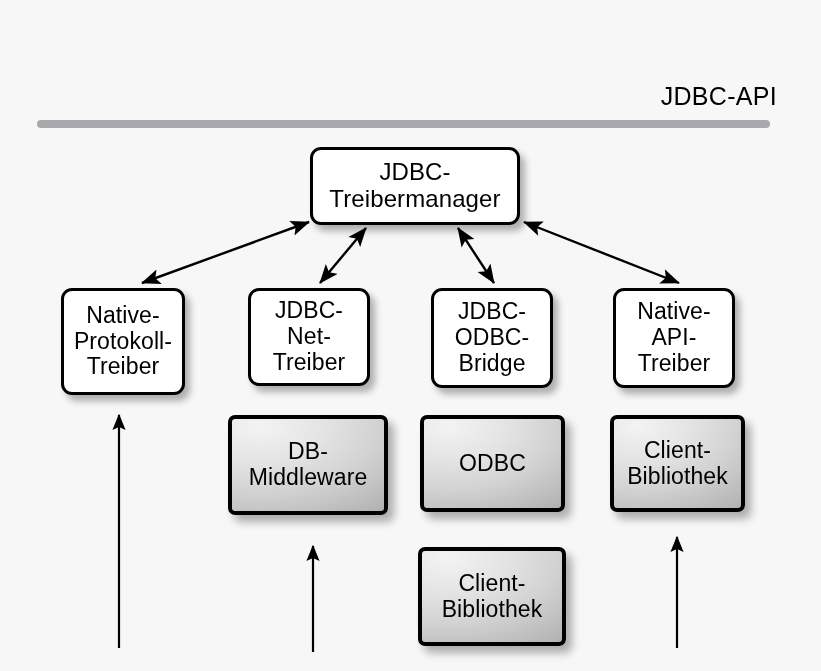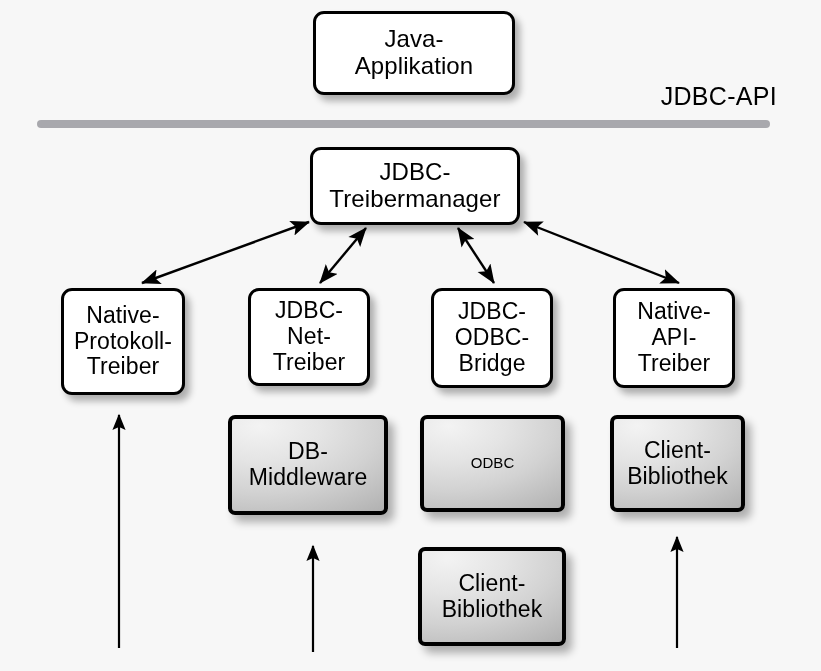--- a/index.html
+++ b/index.html
@@ -61,21 +61,21 @@
   
   #box-java-applikation      { left: 313px; top: 11px;  width: 202px; height: 84px;  font-size: 24px; }
   #box-jdbc-treibermanager   { left: 310px; top: 147px; width: 210px; height: 78px;  font-size: 24px; }
 
   #box-native-protokoll-treiber { left: 61px;  top: 288px; width: 124px; height: 107px; font-size: 23px; }
   #box-jdbc-net-treiber         { left: 248px; top: 288px; width: 122px; height: 98px;  font-size: 23px; }
   #box-jdbc-odbc-bridge         { left: 431px; top: 288px; width: 122px; height: 100px; font-size: 23px; }
   #box-native-api-treiber       { left: 613px; top: 288px; width: 122px; height: 100px; font-size: 23px; }
 
   #box-db-middleware        { left: 228px; top: 415px; width: 160px; height: 100px; font-size: 23px; }
-  #box-odbc                 { left: 420px; top: 415px; width: 145px; height: 97px;  font-size: 15px; text-align: center; }
+  #box-odbc                 { left: 420px; top: 415px; width: 145px; height: 97px;  font-size: 23px; text-align: center; }
   #box-client-bibliothek-1  { left: 610px; top: 415px; width: 135px; height: 97px;  font-size: 23px; }
   #box-client-bibliothek-2  { left: 418px; top: 547px; width: 148px; height: 99px;  font-size: 23px; }
 
   
   #jdbc-api-label {
     position: absolute;
     right: 44px;
     top: 82px;
     font-size: 25px;
     color: #000;
@@ -123,24 +123,20 @@
     <line x1="119" y1="648" x2="119" y2="415" stroke="#000" stroke-width="2.2" marker-end="url(#arrowup)"></line>
 
     <line x1="313" y1="652" x2="313" y2="546" stroke="#000" stroke-width="2.2" marker-end="url(#arrowup)"></line>
 
     <line x1="677" y1="648" x2="677" y2="537" stroke="#000" stroke-width="2.2" marker-end="url(#arrowup)"></line>
   </svg>
 
   <div id="jdbc-api-label">JDBC-API</div>
   <div id="jdbc-api-divider"></div>
 
-  <div id="box-java-applikation" class="node node-white">
-    <span class="node-label">Java-
-Applikation</span>
-  </div>
 
   <div id="box-jdbc-treibermanager" class="node node-white">
     <span class="node-label">JDBC-
 Treibermanager</span>
   </div>
 
   <div id="box-native-protokoll-treiber" class="node node-white">
     <span class="node-label">Native-
 Protokoll-
 Treiber</span>

